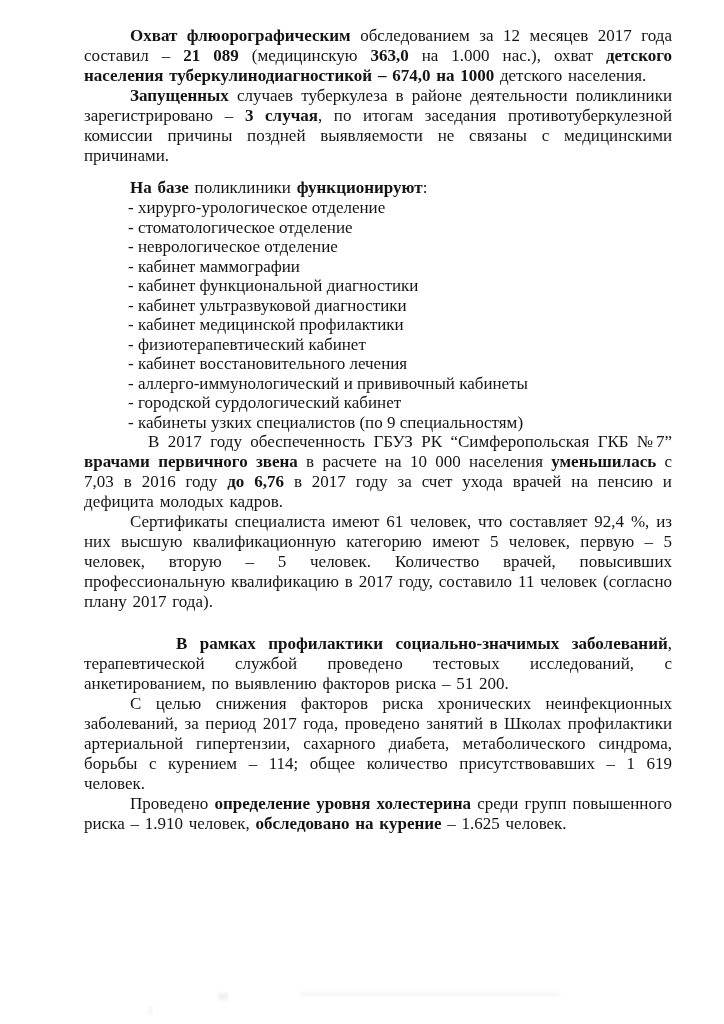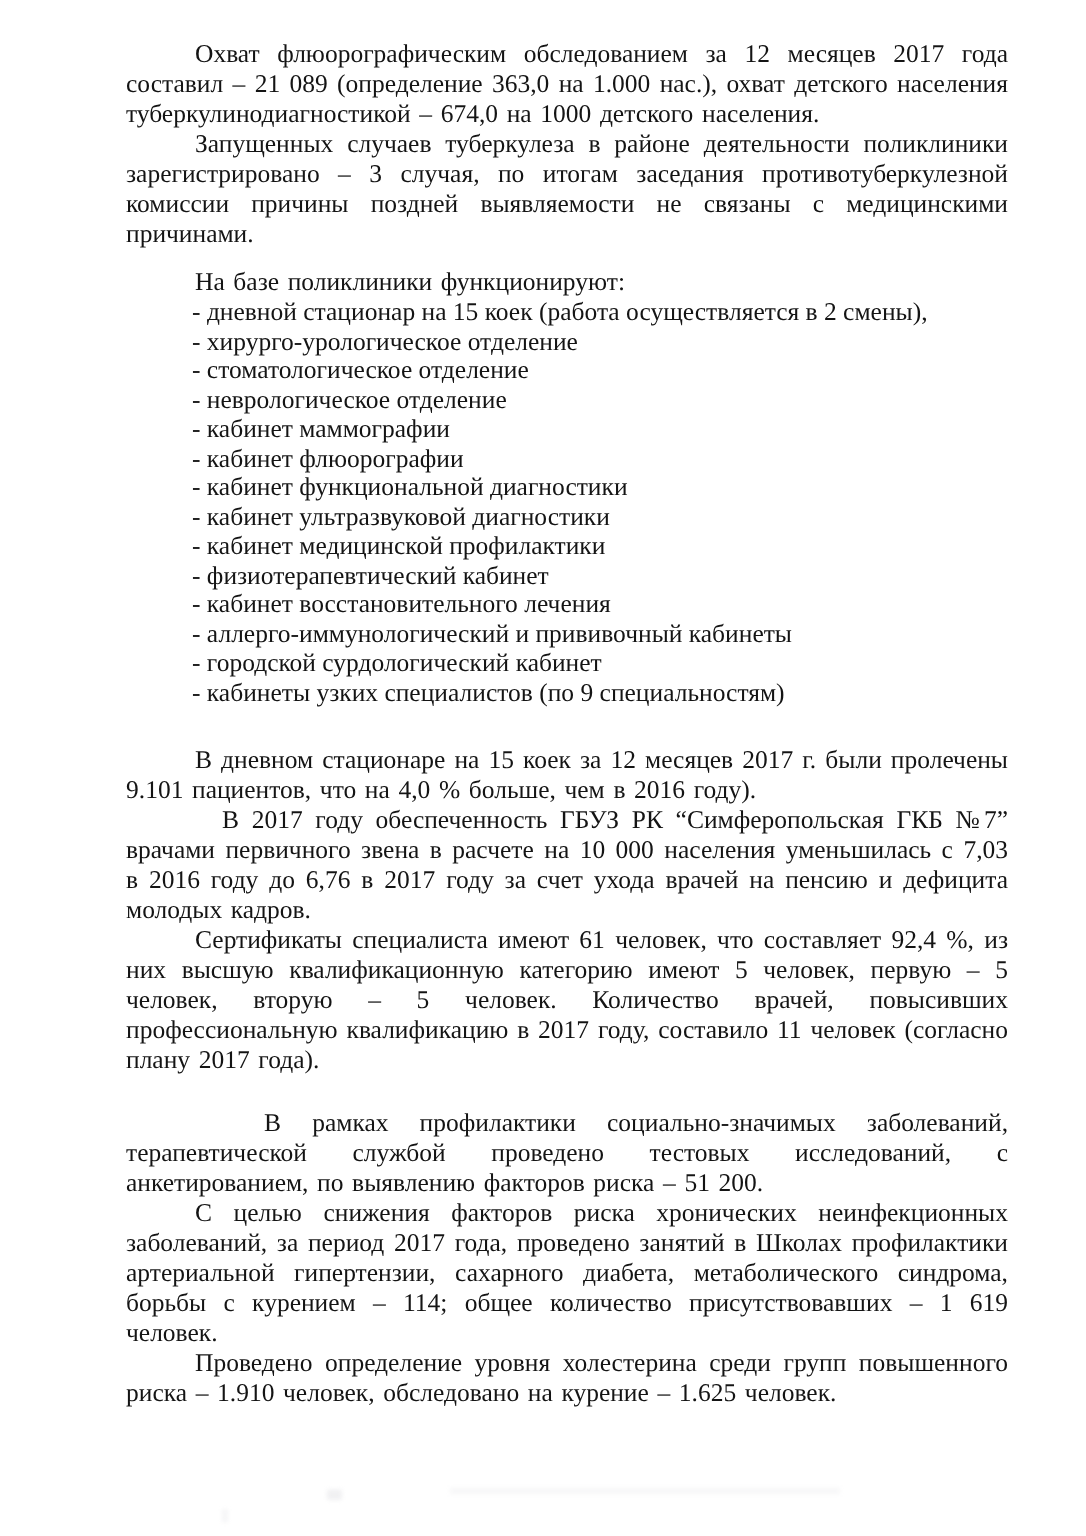--- a/index.html
+++ b/index.html
@@ -19,21 +19,21 @@
     margin:0;
     text-align:justify;
     text-indent:46px;
     word-spacing:1.5px;
   }
   .para.ind-lg{text-indent:64px;}
   .para.ind-xl{text-indent:92px;}
   .mt-sm{margin-top:12px;}
   .mt-md{margin-top:22px;}
   .mt-lg{margin-top:26px;}
-  .b{font-weight:normal;margin-top:36px;}
+  .b{font-weight:bold;margin-top:36px;}
   .list{margin:0;}
   .li{
     margin:0;
     padding-left:44px;
     line-height:19.5px;
     text-align:left;
     text-indent:0;
   }
   .smudge{
     position:absolute;
@@ -43,44 +43,41 @@
   }
   .smudge.s1{left:218px;top:993px;width:10px;height:7px;}
   .smudge.s2{left:148px;top:1006px;width:4px;height:9px;opacity:.3;}
   .smudge.s3{left:300px;top:992px;width:260px;height:4px;opacity:.25;}
 </style>
 </head>
 <body>
 
 <div class="page">
 
-  <p class="para"><span class="b">Охват флюорографическим</span><span> обследованием за 12 месяцев 2017 года составил – </span><span class="b">21 089</span><span> (определение </span><span class="b">363,0</span><span>  на 1.000 нас.),  охват </span><span class="b">детского населения туберкулинодиагностикой – 674,0  на 1000</span><span> детского населения.</span></p>
+  <p class="para"><span class="b">Охват флюорографическим</span><span> обследованием за 12 месяцев 2017 года составил – </span><span class="b">21 089</span><span> (медицинскую </span><span class="b">363,0</span><span>  на 1.000 нас.),  охват </span><span class="b">детского населения туберкулинодиагностикой – 674,0  на 1000</span><span> детского населения.</span></p>
 
   <p class="para"><span class="b">Запущенных</span><span> случаев туберкулеза в районе деятельности поликлиники зарегистрировано – </span><span class="b">3 случая</span><span>, по итогам заседания противотуберкулезной комиссии причины поздней выявляемости не связаны с медицинскими причинами.</span></p>
 
   <p class="para mt-sm"><span class="b">На базе</span><span> поликлиники </span><span class="b">функционируют</span><span>:</span></p>
 
   <div class="list">
-    <div class="li"><span class="b">-</span><span> дневной стационар на 15 коек (работа осуществляется в 2 смены),</span></div>
     <div class="li"><span>- хирурго-урологическое отделение</span></div>
     <div class="li"><span>- стоматологическое отделение</span></div>
     <div class="li"><span>- неврологическое отделение</span></div>
     <div class="li"><span>- кабинет маммографии</span></div>
-    <div class="li"><span>- кабинет флюорографии</span></div>
     <div class="li"><span>- кабинет функциональной диагностики</span></div>
     <div class="li"><span>- кабинет ультразвуковой диагностики</span></div>
     <div class="li"><span>- кабинет медицинской профилактики</span></div>
     <div class="li"><span>- физиотерапевтический  кабинет</span></div>
     <div class="li"><span>- кабинет восстановительного лечения</span></div>
     <div class="li"><span>- аллерго-иммунологический и прививочный кабинеты</span></div>
     <div class="li"><span>- городской сурдологический кабинет</span></div>
     <div class="li"><span>- кабинеты узких специалистов (по 9 специальностям)</span></div>
   </div>
 
-  <p class="para mt-lg"><span>В </span><span class="b">дневном стационаре</span><span> на 15 коек за 12 месяцев 2017 г. были пролечены 9.101 пациентов, что на 4,0 % больше,  чем в 2016 году).</span></p>
 
   <p class="para ind-lg"><span>В 2017 году обеспеченность  ГБУЗ РК “Симферопольская ГКБ №7” </span><span class="b">врачами первичного звена</span><span> в расчете на 10 000 населения  </span><span class="b">уменьшилась</span><span> с 7,03 в 2016 году </span><span class="b">до 6,76</span><span> в 2017 году за счет ухода врачей на пенсию и дефицита молодых кадров.</span></p>
 
 
   <p class="para"><span>Сертификаты специалиста имеют 61 человек, что составляет 92,4 %, из них высшую квалификационную категорию имеют 5 человек, первую – 5 человек, вторую – 5 человек. Количество врачей, повысивших профессиональную квалификацию в 2017 году, составило 11 человек (согласно плану 2017 года).</span></p>
 
   <p class="para ind-xl mt-md"><span class="b">В рамках профилактики социально-значимых заболеваний</span><span>, терапевтической службой  проведено тестовых исследований, с анкетированием, по выявлению факторов риска – 51 200.</span></p>
 
   <p class="para"><span>С целью снижения факторов риска хронических неинфекционных заболеваний, за период 2017 года, проведено занятий в Школах профилактики артериальной гипертензии, сахарного диабета, метаболического синдрома, борьбы с курением –  114; общее количество присутствовавших – 1 619 человек.</span></p>
 

